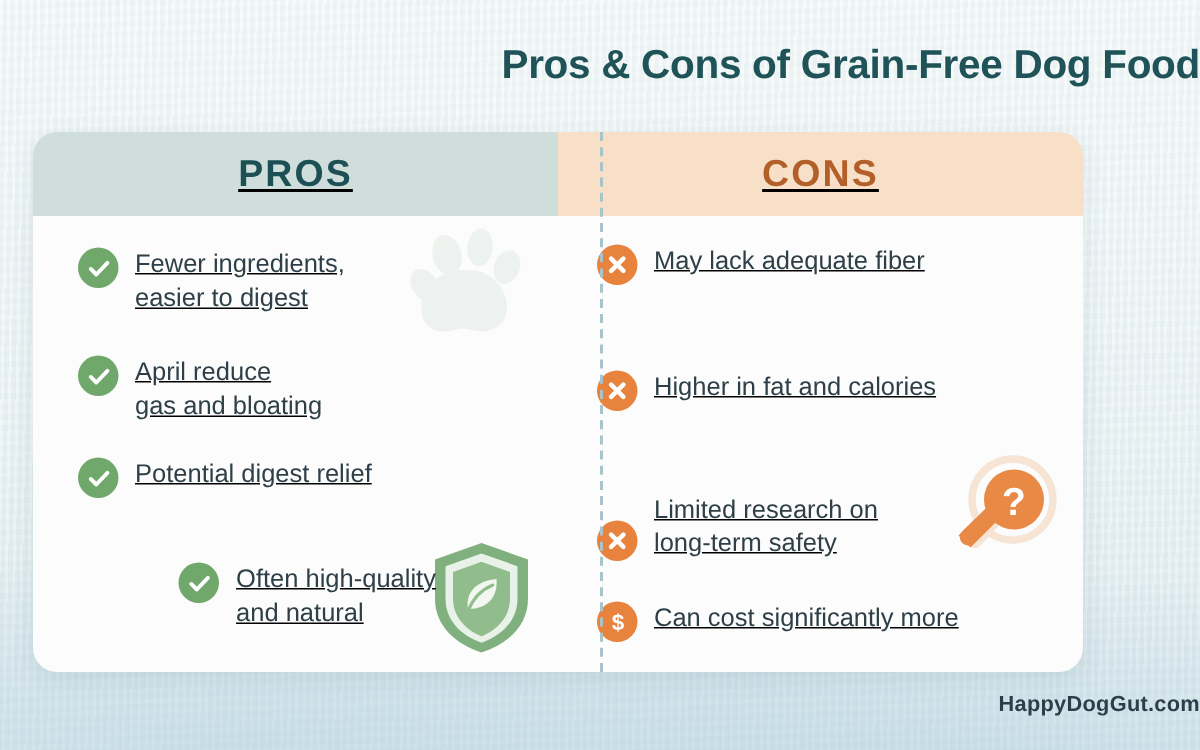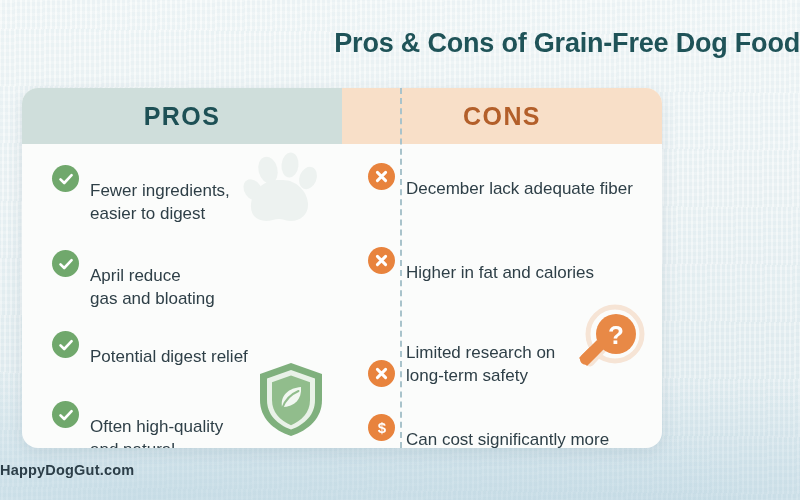--- a/index.html
+++ b/index.html
@@ -52,27 +52,28 @@
     color: #1f5358;
     letter-spacing: -0.2px;
     z-index: 5;
   }
 
   
   .card {
     position: absolute;
     left: 22px;
     top: 88px;
-    width: 640px;
+    width: 700px;
     height: 360px;
     background: #fbfcfb;
     border-radius: 16px;
     box-shadow: 0 4px 16px rgba(80,110,120,.13);
     overflow: hidden;
     z-index: 4;
+    text-decoration: underline;
   }
 
   .headers {
     display: flex;
     height: 56px;
   }
   .hdr {
     flex: 1 1 50%;
     display: flex;
     align-items: center;
@@ -146,46 +147,45 @@
   .badge-check { background: #70a86c; }
   .badge-x     { background: #e8833d; }
   .badge-cost  { background: #e8833d; }
 
   .itext {
     font-size: 17px;
     line-height: 1.33;
     color: #2e3f47;
     white-space: pre-line;
     padding-top: 1px;
-    margin-top: 15px;
   }
 
   
   .col-pros ul.items li:nth-child(1) { margin-top: 2px; }
   .col-pros ul.items li:nth-child(2) { margin-top: 24px; }
   .col-pros ul.items li:nth-child(3) { margin-top: 20px; }
-  .col-pros ul.items li:nth-child(4) { margin-top: 22px; }
+  .col-pros ul.items li:nth-child(4) { margin-top: 22px; justify-content: center; }
 
   .col-cons ul.items li:nth-child(1) { margin-top: 0px; }
   .col-cons ul.items li:nth-child(2) { margin-top: 36px; }
   .col-cons ul.items li:nth-child(3) { margin-top: 32px; align-items: flex-end; }
   .col-cons ul.items li:nth-child(4) { margin-top: 26px; }
 
   
   .deco { position: absolute; z-index: 1; pointer-events: none; }
   .deco-paw     { right: 16px; top: 6px; opacity: .30; }
   .deco-shield  { right: 12px; bottom: 4px; opacity: .95; }
   .deco-magnify { right: 16px; bottom: 66px; opacity: .95; }
 
   
   .footer {
     position: absolute;
     left: 0; right: 0;
     top: 462px;
-    text-align: left;
+    text-align: right;
     font-size: 14.5px;
     font-weight: bold;
     color: #2c3e48;
     letter-spacing: .2px;
     z-index: 5;
   }
 </style>
 </head>
 <body>
 
@@ -284,21 +284,21 @@
         </svg>
       </div>
 
       <ul class="items">
         <li>
           <span class="badge badge-x">
             <svg width="15" height="15" viewBox="0 0 15 15">
                 <path d="M3.4 3.4 L11.6 11.6 M11.6 3.4 L3.4 11.6" stroke="#ffffff" stroke-width="3" stroke-linecap="round"></path>
               </svg>
           </span>
-          <span class="itext">December lack adequate fiber</span>
+          <span class="itext">May lack adequate fiber</span>
         </li>
         <li>
           <span class="badge badge-x">
             <svg width="15" height="15" viewBox="0 0 15 15">
                 <path d="M3.4 3.4 L11.6 11.6 M11.6 3.4 L3.4 11.6" stroke="#ffffff" stroke-width="3" stroke-linecap="round"></path>
               </svg>
           </span>
           <span class="itext">Higher in fat and calories</span>
         </li>
         <li>

